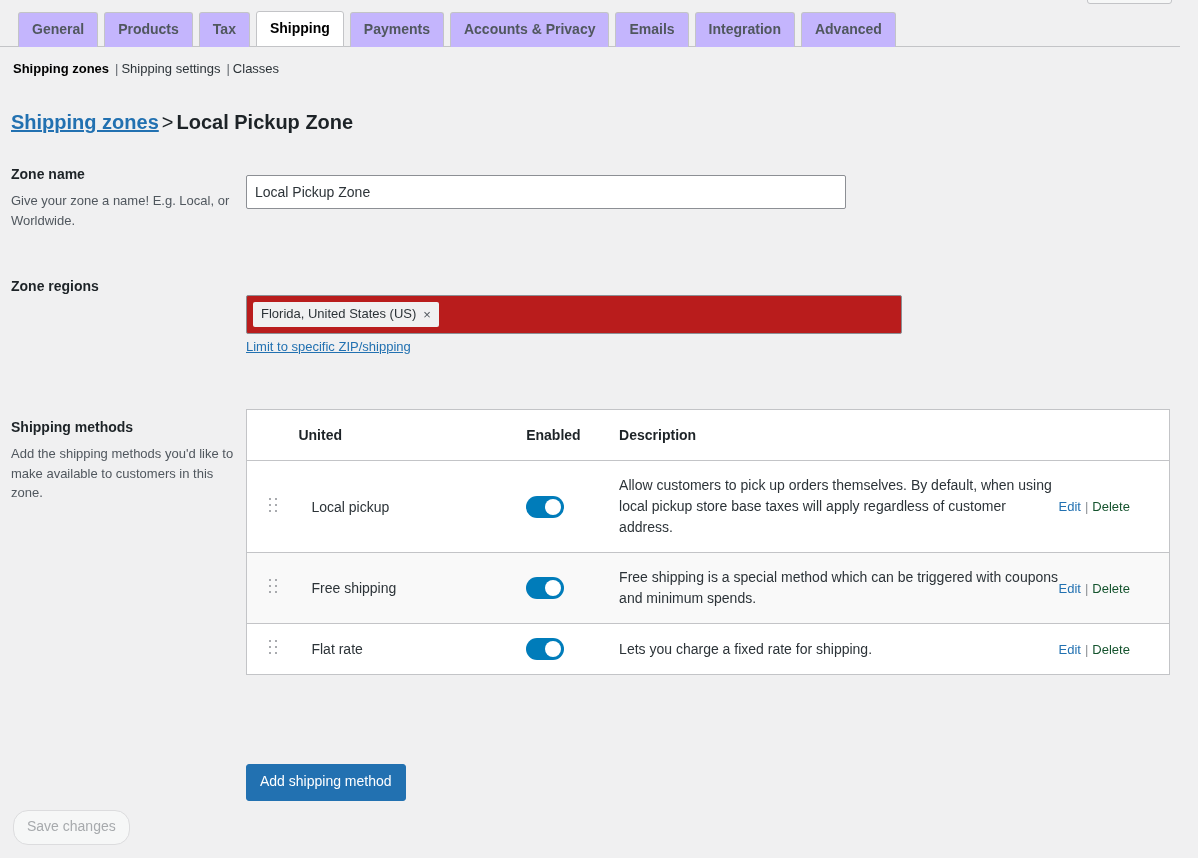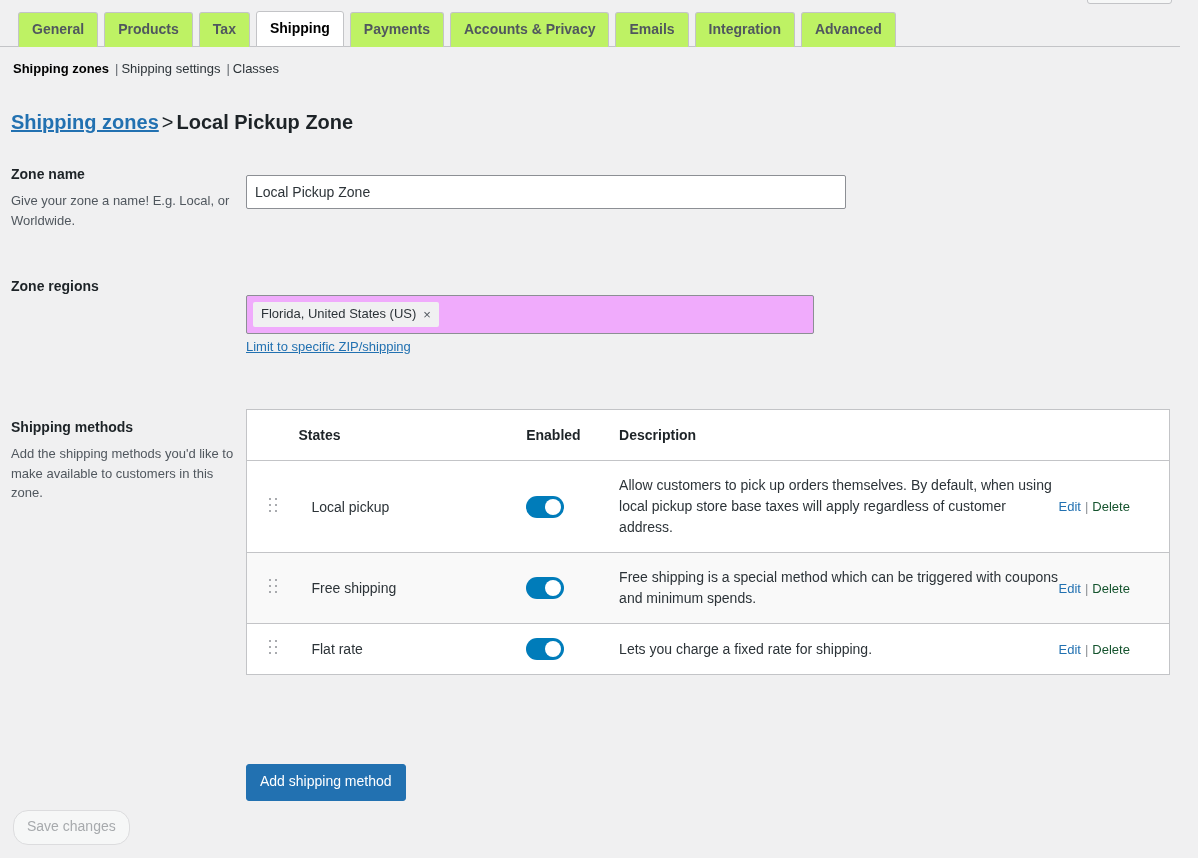--- a/index.html
+++ b/index.html
@@ -26,21 +26,21 @@
     padding-left: 18px;
     display: flex; align-items: flex-end; gap: 0;
   }
   .nav-tab {
     display: inline-block;
     margin: 0 6px -1px 0;
     padding: 7px 13px 8px 13px;
     font-size: 14px;
     line-height: 1.33;
     font-weight: 600;
-    background: #bef264;
+    background: #c4b5fd;
     color: #50575e;
     border: 1px solid #c3c4c7;
     border-bottom: none;
     border-radius: 3px 3px 0 0;
     text-decoration: none;
     white-space: nowrap;
   }
   .nav-tab.active {
     background: #f0f0f1;
     border-bottom: 1px solid #f0f0f1;
@@ -85,22 +85,22 @@
     padding: 0 8px;
     font-size: 14px; color: #2c3338;
     background: #fff; border: 1px solid #8c8f94; border-radius: 2px;
     font-family: "Liberation Sans", sans-serif;
   }
 
   
   .zone-regions-label { top: 278px; }
   .zone-regions-box {
     position: absolute; left: 246px; top: 295px;
-    width: 568px; min-height: 36px;
-    background: #f0abfc; border: 1px solid #8c8f94; border-radius: 2px;
+    width: 656px; min-height: 36px;
+    background: #b91c1c; border: 1px solid #8c8f94; border-radius: 2px;
     padding: 6px 6px;
     display: flex; align-items: center; flex-wrap: wrap; gap: 5px;
   }
   .chip {
     display: inline-flex; align-items: center; gap: 7px;
     background: #f0f0f1;
     border-radius: 2px;
     padding: 3px 8px 4px 8px;
     font-size: 13px; color: #2c3338;
     line-height: 1.4;
@@ -255,21 +255,21 @@
 
 <div class="label-col ship-methods-label">
   <p class="title">Shipping methods</p>
   <p class="desc">Add the shipping methods you'd like to make available to customers in this zone.</p>
 </div>
 
 <table class="methods-table">
   <thead>
     <tr>
       <th class="col-handle"></th>
-      <th class="col-title">States</th>
+      <th class="col-title">United</th>
       <th class="col-enabled">Enabled</th>
       <th class="col-desc">Description</th>
       <th class="col-actions"></th>
     </tr>
   </thead>
   <tbody id="methodrows">
       <tr>
         <td class="col-handle handle-cell"><span class="drag-dots"><i></i><i></i><i></i><i></i><i></i><i></i></span></td>
         <td class="col-title"><span class="method-title">Local pickup</span></td>
         <td class="col-enabled"><span class="toggle"><span class="knob"></span></span></td>

